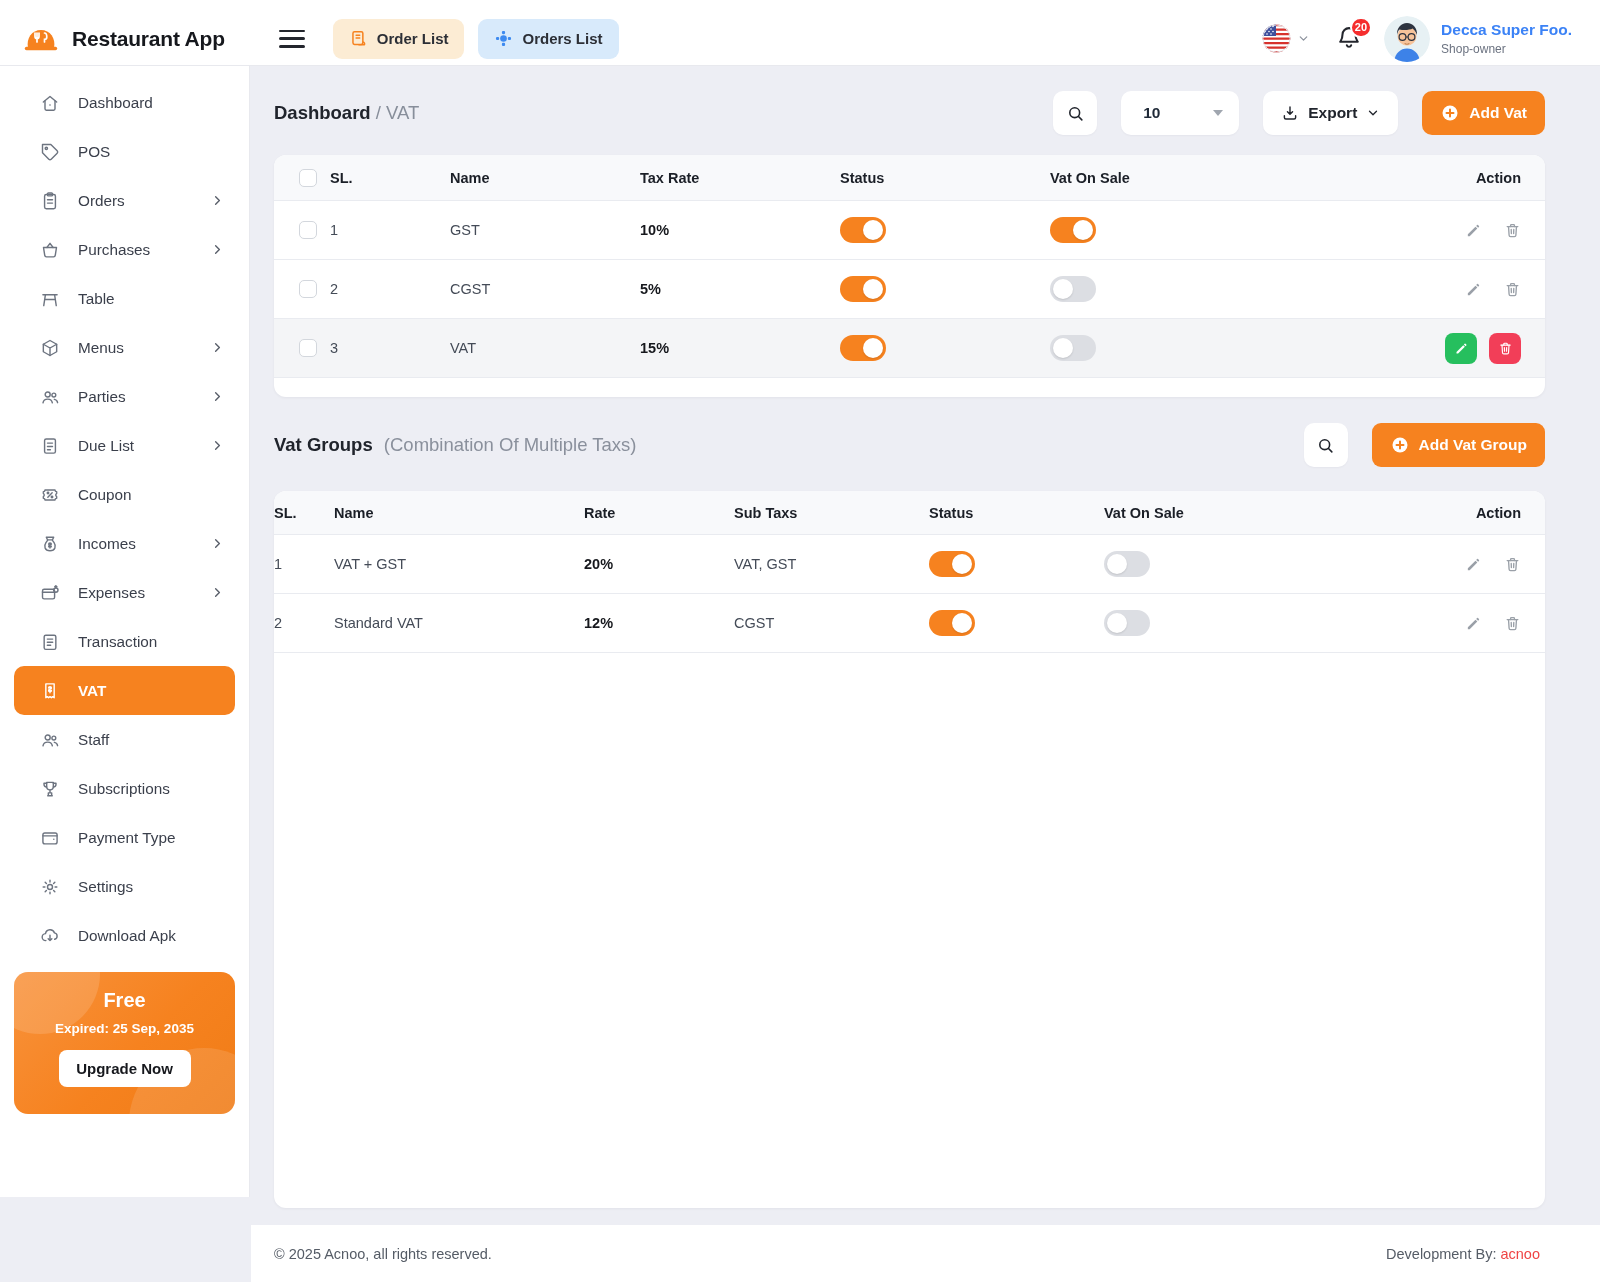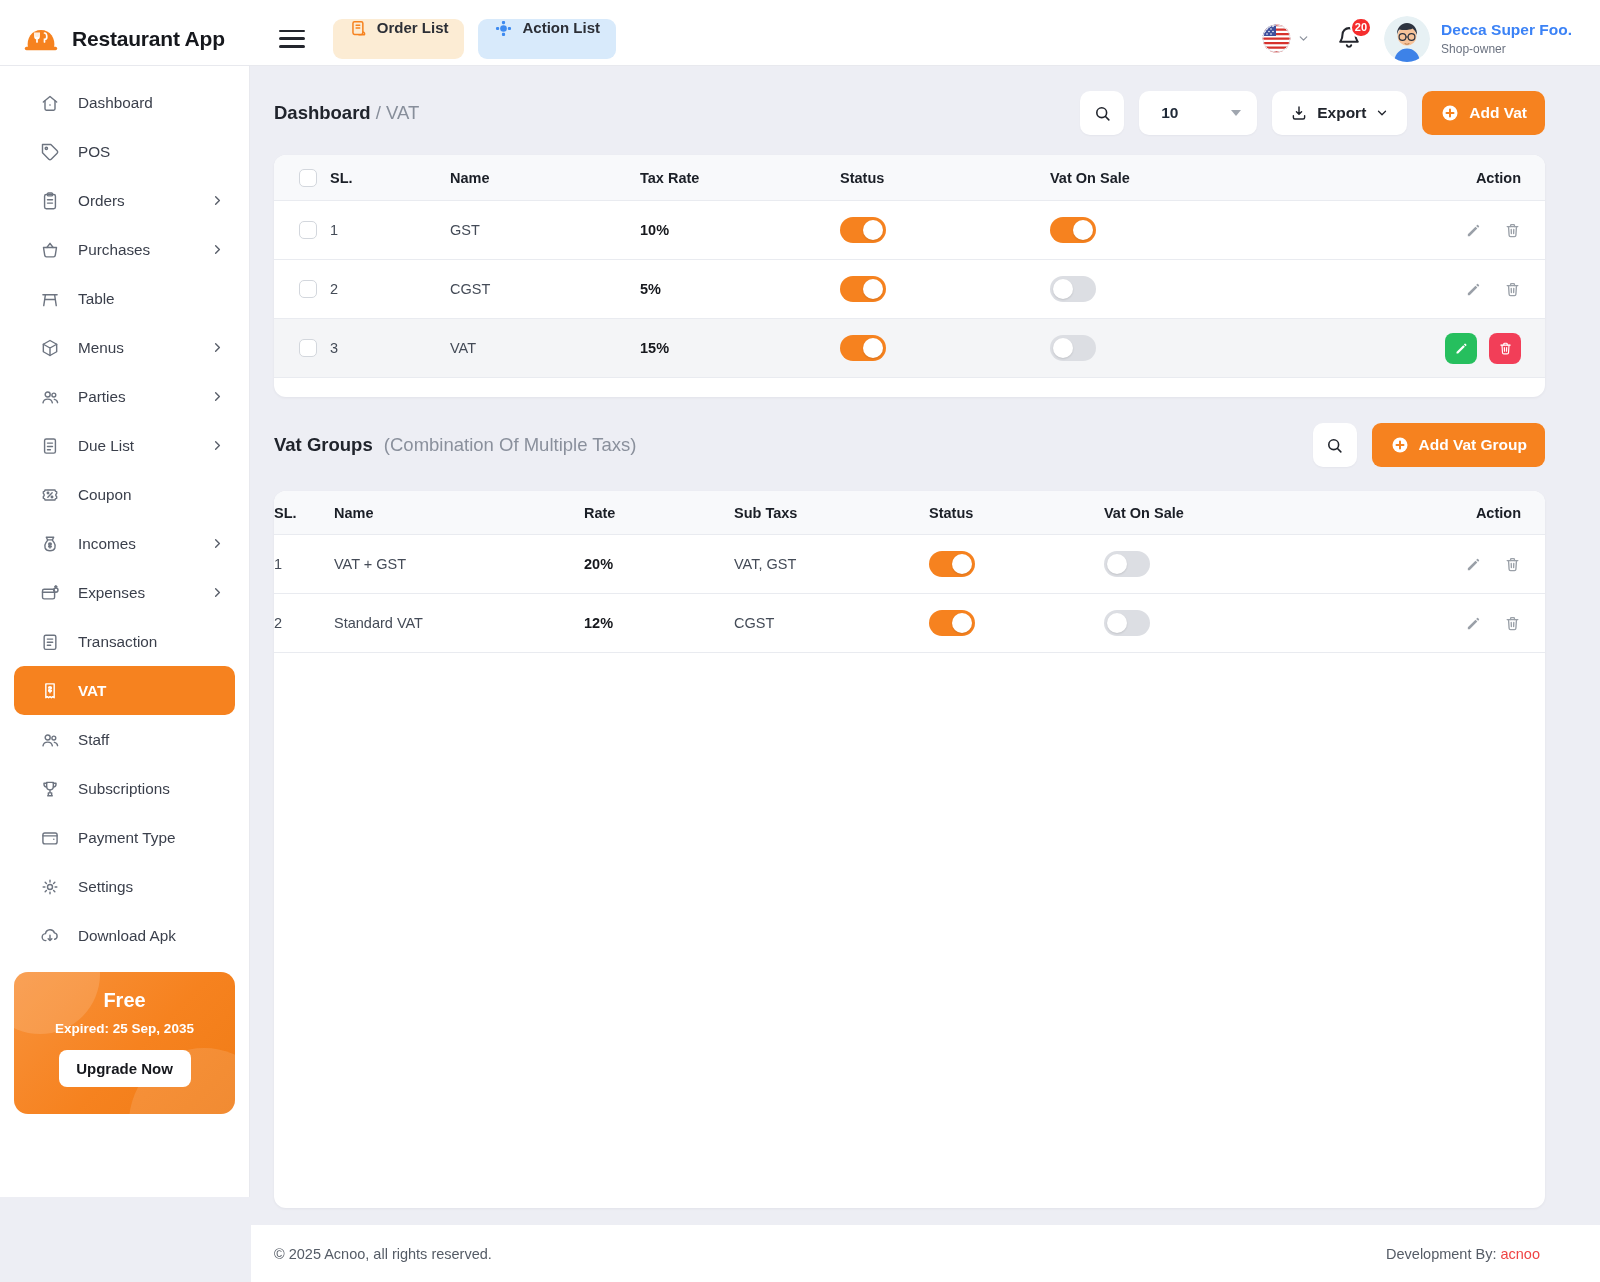--- a/index.html
+++ b/index.html
@@ -13,21 +13,21 @@
   .topbar{
     position:absolute;top:0;left:0;width:1600px;height:66px;background:#fff;
     border-bottom:1px solid #e8e9ee;display:flex;align-items:center;box-sizing:border-box;
     padding:12px 28px 0 20px;z-index:5;
   }
   .logo{display:flex;align-items:center;gap:10px}
   .logo-text{font-size:21px;font-weight:800;color:#16181d;letter-spacing:-.2px}
   .burger{margin-left:54px;width:28px;height:22px;display:flex;flex-direction:column;justify-content:space-between;padding:2px 0;cursor:pointer;border:none;background:none}
   .burger span{display:block;height:2.6px;background:#23262d;border-radius:2px}
   .burger span:nth-child(1){width:26px}.burger span:nth-child(2){width:26px}.burger span:nth-child(3){width:26px}
-  .pillbtn{display:flex;gap:9px;height:40px;padding:0 16px;border:none;border-radius:9px;
+  .pillbtn{display:flex;align-items:center;gap:9px;height:40px;padding:0 16px;border:none;border-radius:9px;
     font-size:15px;font-weight:600;color:#2c2f36;cursor:pointer}
   .pillbtn.orange{background:#fcecd4;margin-left:26px}
   .pillbtn.blue{background:#d8eafb;margin-left:14px}
   .tb-right{margin-left:auto;display:flex;align-items:center}
   .flagwrap{display:flex;align-items:center;gap:6px;cursor:pointer}
   .chev-sm{width:13px;height:13px;color:#8b919c}
   .bellwrap{position:relative;margin-left:26px;cursor:pointer}
   .bell-ic{width:26px;height:26px;color:#23262d}
   .badge{position:absolute;top:-7px;right:-10px;min-width:21px;height:21px;border-radius:11px;background:#f52e2e;
     color:#fff;font-size:11px;font-weight:700;display:flex;align-items:center;justify-content:center;border:2px solid #fff;box-sizing:border-box;padding:0 3px}
@@ -49,21 +49,21 @@
   .plan-card::after{content:"";position:absolute;width:150px;height:150px;border-radius:50%;background:rgba(255,255,255,.12);bottom:-84px;right:-44px}
   .plan-title{font-size:20px;font-weight:800;position:relative;z-index:1}
   .plan-exp{font-size:13.5px;font-weight:600;margin-top:9px;position:relative;z-index:1}
   .plan-btn{position:relative;z-index:1;margin-top:14px;height:37px;width:132px;border:none;border-radius:8px;background:#fff;color:#16181d;font-size:15px;font-weight:700;cursor:pointer;font-family:inherit}
   
   .main{position:absolute;top:66px;left:251px;width:1349px;box-sizing:border-box;padding:0 55px 0 23px}
   .toolrow{margin-top:19px;height:56px;display:flex;align-items:center}
   .crumb{font-size:18.5px}
   .crumb .c1{font-weight:700;color:#20242c}
   .crumb .csep,.crumb .c2{color:#878e9a;font-weight:400}
-  .tools{margin-left:auto;display:flex;gap:15px}
+  .tools{margin-left:auto;display:flex;gap:24px}
   .sq-btn{width:44px;height:44px;border-radius:10px;background:#fff;border:none;display:flex;align-items:center;justify-content:center;cursor:pointer;box-shadow:0 1px 2px rgba(16,24,40,.04)}
   .sq-btn svg{width:19px;height:19px;color:#20242c}
   .selectbox{width:118px;height:44px;border-radius:10px;background:#fff;display:flex;align-items:center;box-sizing:border-box;padding:0 16px 0 22px;cursor:pointer;box-shadow:0 1px 2px rgba(16,24,40,.04)}
   .selectbox .val{font-size:15.5px;font-weight:600;color:#1f2937}
   .caret{margin-left:auto;width:0;height:0;border-left:5.5px solid transparent;border-right:5.5px solid transparent;border-top:6.5px solid #a0a6af}
   .export-btn{height:44px;border-radius:10px;background:#fff;border:none;display:flex;align-items:center;gap:9px;padding:8px 18px;font-size:15.5px;font-weight:600;color:#20242c;cursor:pointer;box-shadow:0 1px 2px rgba(16,24,40,.04);font-family:inherit}
   .export-btn svg{width:18px;height:18px;color:#20242c}
   .export-btn .chev-sm{width:14px;height:14px}
   .accent-btn{height:44px;border-radius:10px;background:#f6821f;border:none;display:flex;align-items:center;gap:9px;padding:0 18px;font-size:15.5px;font-weight:700;color:#fff;cursor:pointer;font-family:inherit}
   .plus-ic{width:20px;height:20px}
@@ -307,21 +307,21 @@
   <button class="pillbtn orange">
     <svg class="plus-ic" style="width:19px;height:19px;color:#f6821f">
         <use href="#i-orderdoc"></use>
       </svg>
     <span>Order List</span>
   </button>
   <button class="pillbtn blue">
     <svg class="plus-ic" style="width:19px;height:19px;color:#3d8af0">
         <use href="#i-tablechairs"></use>
       </svg>
-    <span>Action List</span>
+    <span>Orders List</span>
   </button>
 
   <div class="tb-right">
     <div class="flagwrap">
       <svg width="29" height="29" viewBox="0 0 29 29">
         <defs>
             <clipPath id="fc">
               <circle cx="14.5" cy="14.5" r="14"></circle>
             </clipPath>
           </defs>

